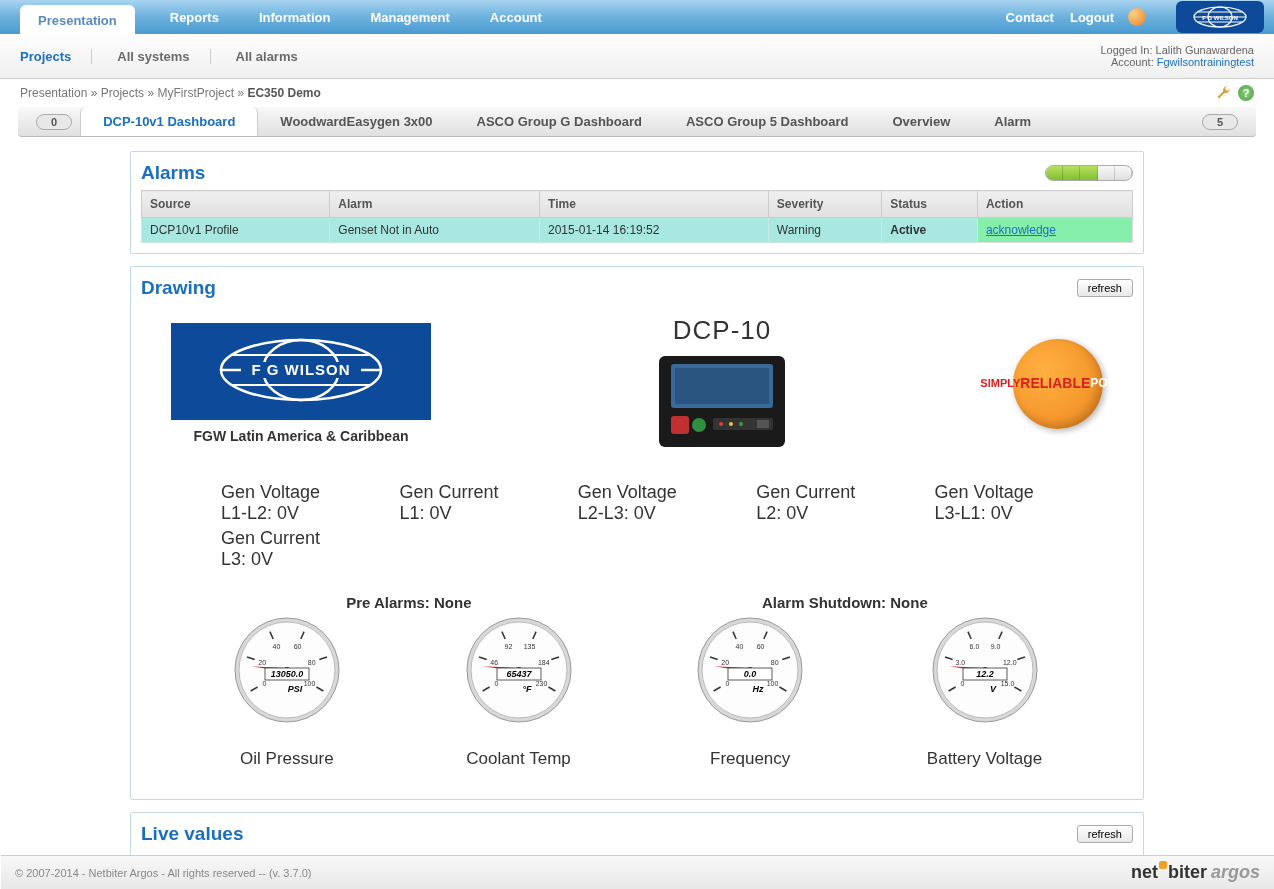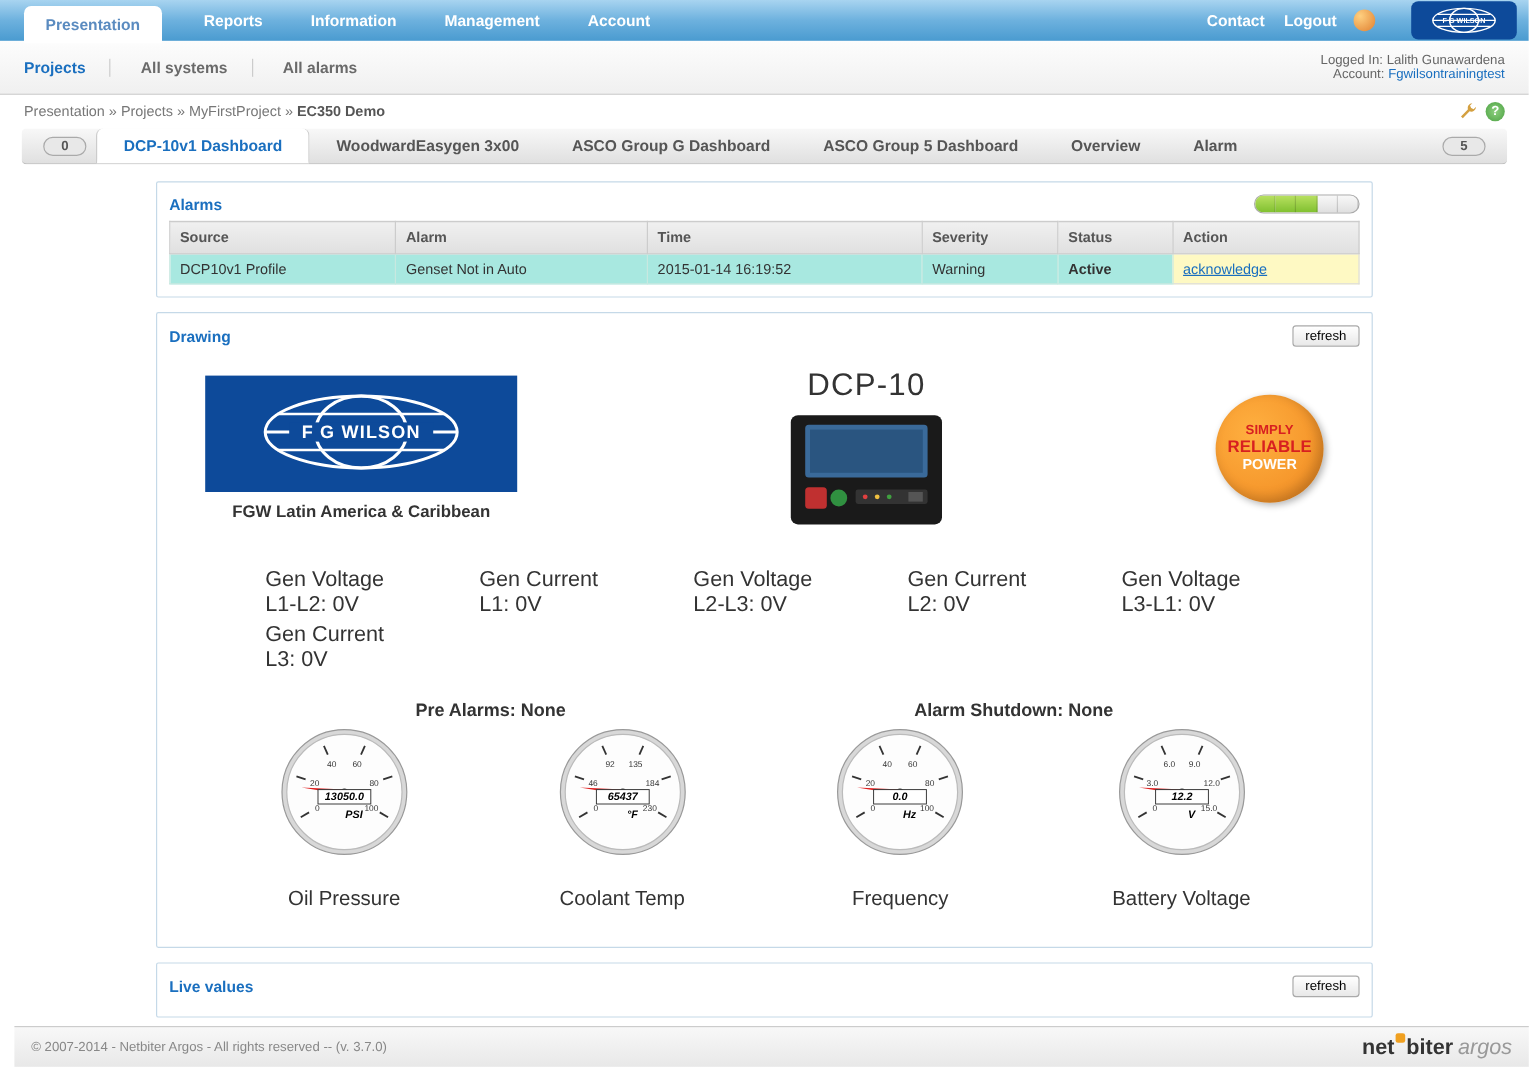--- a/index.html
+++ b/index.html
@@ -25,51 +25,51 @@
 .wrench-icon { width: 16px; height: 16px; color: #d4a040; }
 .help-icon { width: 16px; height: 16px; border-radius: 50%; background: radial-gradient(circle, #8ed080, #4aa040); display: flex; align-items: center; justify-content: center; color: #fff; font-weight: bold; font-size: 11px; }
 .tab-row { display: flex; align-items: center; background: linear-gradient(to bottom, #f8f8f8, #e0e0e0); border-bottom: 1px solid #bbb; padding: 0 10px; height: 30px; border-radius: 4px; margin: 0 18px; }
 .tab-row .badge { background: #e8e8e8; border: 1px solid #aaa; border-radius: 10px; padding: 1px 14px; font-size: 11px; font-weight: bold; color: #555; margin: 0 8px; }
 .tab-row .page-tab { padding: 0 22px; color: #555; font-weight: bold; cursor: pointer; font-size: 13px; height: 100%; display: flex; align-items: center; }
 .tab-row .page-tab.active { color: #1a6fbf; background: #fff; border-left: 1px solid #ccc; border-right: 1px solid #ccc; border-radius: 6px 6px 0 0; }
 .tab-row .right-badge { margin-left: auto; }
 .main { padding: 14px 130px 30px 130px; }
 .panel { border: 1px solid #c5d9e8; background: #fff; margin-bottom: 12px; padding: 10px; border-radius: 2px; }
 .panel-title-row { display: flex; align-items: center; margin-bottom: 6px; }
-.panel-title { color: #1a6fbf; font-weight: bold; font-size: 13px; }
+.panel-title { color: #1a6fbf; font-weight: bold; font-size: 19px; }
 .signal-bar { margin-left: auto; width: 88px; height: 16px; border: 1px solid #aaa; border-radius: 8px; background: linear-gradient(to bottom, #f8f8f8, #e0e0e0); display: flex; overflow: hidden; }
 .signal-bar div { flex: 1; border-right: 1px solid rgba(0,0,0,0.15); }
 .signal-bar div.on { background: linear-gradient(to bottom, #b8e060, #80c030); }
 .refresh-btn { background: linear-gradient(to bottom, #fff, #e8e8e8); border: 1px solid #aaa; border-radius: 3px; padding: 2px 10px; font-size: 11px; cursor: pointer; margin-left: auto; }
 table.alarm-table { width: 100%; border-collapse: collapse; font-size: 12px; }
 table.alarm-table th { background: linear-gradient(to bottom, #f0f0f0, #e0e0e0); border: 1px solid #ccc; padding: 6px 8px; text-align: left; font-weight: bold; color: #555; }
 table.alarm-table td { background: #a8e8e0; border: 1px solid #c8e8e0; padding: 5px 8px; color: #333; }
-table.alarm-table td.ack { color: #1a6fbf; text-decoration: underline; cursor: pointer; background: #fef9c3; border: 1px solid #ddd; }
+table.alarm-table td.ack { color: #1a6fbf; text-decoration: underline; cursor: pointer; background: #86efac; border: 1px solid #ddd; }
 .drawing-area { padding: 10px 30px 20px 30px; }
 .top-row { display: flex; justify-content: space-between; align-items: center; margin-bottom: 30px; }
 .fgw-block { text-align: center; }
 .fgw-logo { background: #0d4a9a; padding: 12px 30px; display: inline-block; }
 .fgw-caption { font-weight: bold; font-family: Verdana, sans-serif; font-size: 14px; margin-top: 8px; }
 .dcp-block { text-align: center; }
 .dcp-title { font-family: Impact, 'Arial Black', sans-serif; font-size: 26px; letter-spacing: 1px; margin-bottom: 8px; }
-.srp-badge { width: 90px; height: 90px; border-radius: 50%; background: radial-gradient(circle at 35% 35%, #ffb040, #f08820); display: flex; flex-direction: column; align-items: center; justify-content: center; font-weight: bold; line-height: 1.1; box-shadow: inset -4px -4px 10px rgba(0,0,0,0.2), 2px 2px 6px rgba(0,0,0,0.3); }
+.srp-badge { width: 90px; height: 90px; border-radius: 50%; background: radial-gradient(circle at 35% 35%, #ffb040, #f08820); display: flex; flex-direction: row; align-items: center; justify-content: center; font-weight: bold; line-height: 1.1; box-shadow: inset -4px -4px 10px rgba(0,0,0,0.2), 2px 2px 6px rgba(0,0,0,0.3); }
 .srp-badge .l1 { color: #d82020; font-size: 11px; }
 .srp-badge .l2 { color: #d82020; font-size: 14px; }
 .srp-badge .l3 { color: #fff; font-size: 12px; }
 .values-grid { display: grid; grid-template-columns: 1fr 1fr 1fr 1fr 1fr; gap: 4px 60px; font-size: 18px; margin-bottom: 24px; padding: 0 50px; }
 .status-row { display: flex; justify-content: space-around; font-size: 15px; font-weight: bold; margin-bottom: 4px; padding: 0 30px; }
 .gauges-row { display: flex; justify-content: space-around; text-align: center; }
 .gauge-block { display: flex; flex-direction: column; align-items: center; gap: 12px; }
 .gauge-label { font-size: 17px; margin-top: 12px; }
 .gauge { width: 110px; height: 110px; position: relative; }
-.footer { position: fixed; bottom: 0; left: 12px; right: 0; background: linear-gradient(to bottom, #f8f8f8, #e8e8e8); border-top: 1px solid #ccc; padding: 6px 14px; display: flex; align-items: center; font-size: 11px; color: #888; }
+.footer { position: fixed; bottom: 0; left: 1px; right: 0; background: linear-gradient(to bottom, #f8f8f8, #e8e8e8); border-top: 1px solid #ccc; padding: 6px 14px; display: flex; align-items: center; font-size: 11px; color: #888; }
 .footer .brand { margin-left: auto; font-size: 18px; font-weight: bold; }
 .footer .brand .net { color: #333; }
 .footer .brand .biter { color: #333; }
-.footer .brand .argos { color: #999; font-style: italic; font-weight: normal; margin-left: 4px; }
+.footer .brand .argos { color: #999; font-style: italic; font-weight: bold; margin-left: 4px; }
 .footer .dot { width: 8px; height: 8px; background: #f0a020; display: inline-block; border-radius: 2px; margin: 0 1px; position: relative; top: -9px; }
 </style>
 </head>
 <body>
 
 <div class="topbar">
   <div class="tab">Presentation</div>
   <div class="nav-item">Reports</div>
   <div class="nav-item">Information</div>
   <div class="nav-item">Management</div>

